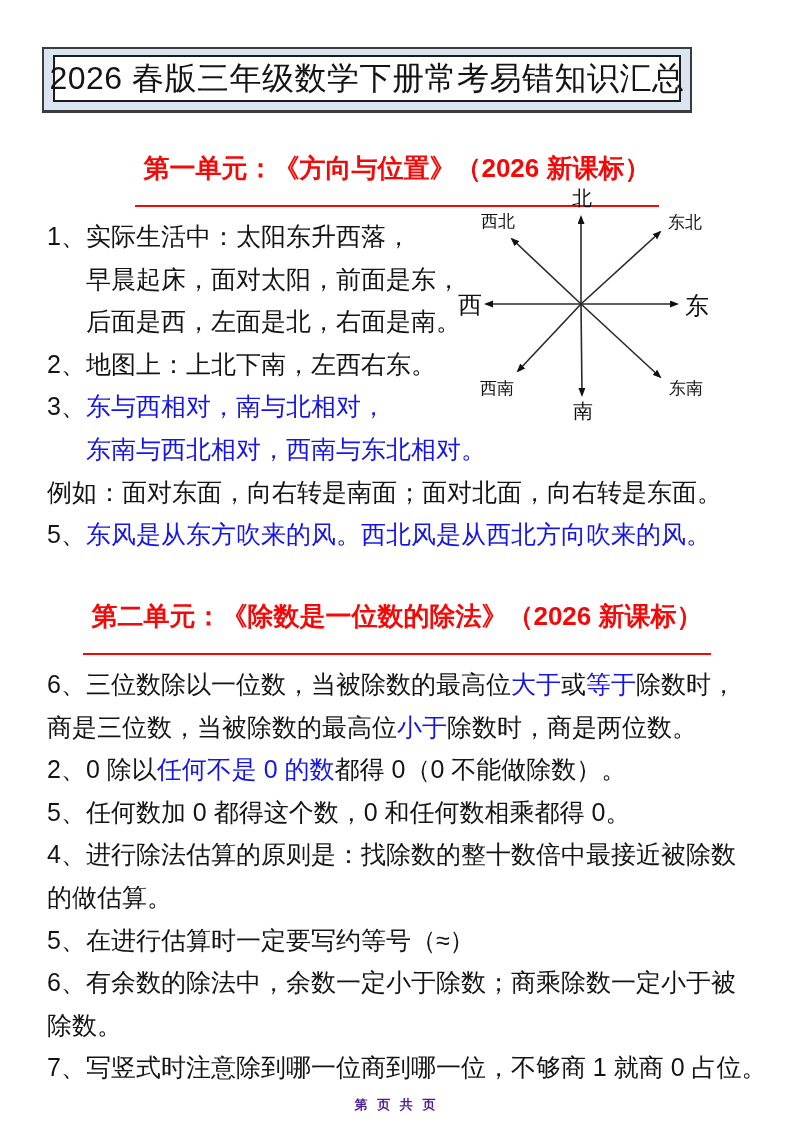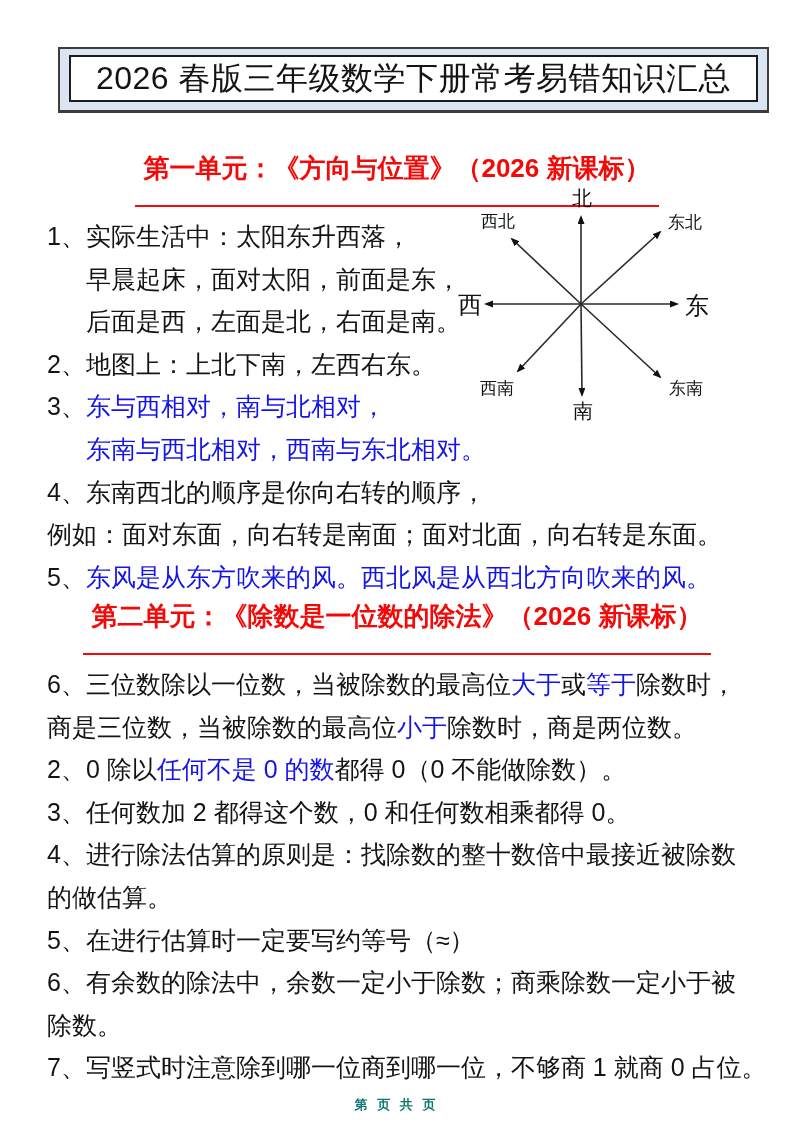--- a/index.html
+++ b/index.html
@@ -11,21 +11,21 @@
   html,body{margin:0;padding:0;}
   body{
     width:793px;height:1122px;background:#ffffff;position:relative;
     font-family:"Liberation Sans", sans-serif;color:var(--ink);
     overflow:hidden;
   }
   .page{position:absolute;inset:0;}
 
   
   .title-box{
-    position:absolute;left:58px;top:47px;width:711px;height:66px;
+    position:absolute;left:42px;top:47px;width:650px;height:66px;
     box-sizing:border-box;background:var(--boxfill);
     border:2px solid #3c3c3c;border-bottom-width:3px;
     padding:6px 9px 8px 9px;
   }
   .title-inner{
     height:100%;background:#ffffff;border:2px solid #1c1c1c;
     box-sizing:border-box;
     display:flex;align-items:center;justify-content:center;
     font-size:32px;font-weight:500;white-space:nowrap;letter-spacing:0.5px;
   }
@@ -46,21 +46,21 @@
   .compass{position:absolute;left:448px;top:183px;width:302px;height:246px;}
   .compass svg{display:block;width:100%;height:100%;}
   .compass text{fill:#111;font-family:"Liberation Sans",sans-serif;}
   .compass .lbl-diag{font-size:17px;}
   .compass .lbl-card{font-size:20px;}
   .compass .lbl-big{font-size:24px;}
 
   
   .footer{
     position:absolute;left:0;right:0;top:1096px;text-align:center;
-    font-size:13px;font-weight:700;letter-spacing:3px;color:#0f766e;
+    font-size:13px;font-weight:700;letter-spacing:3px;color:#4c1d95;
   }
 </style>
 </head>
 <body>
 
 <div class="page">
 
   <div class="title-box">
     <div class="title-inner">
       <span>2026 春版三年级数学下册</span>
@@ -73,21 +73,20 @@
     <div class="heading">
       <span class="heading-text">第一单元：《方向与位置》（2026 新课标）</span>
     </div>
     <div class="lines">
         <div class="tline"><span>1、实际生活中：太阳东升西落，</span></div>
         <div class="tline ind"><span>早晨起床，面对太阳，前面是东，</span></div>
         <div class="tline ind"><span>后面是西，左面是北，右面是南。</span></div>
         <div class="tline"><span>2、地图上：上北下南，左西右东。</span></div>
         <div class="tline"><span>3、</span><span class="blue">东与西相对，南与北相对，</span></div>
         <div class="tline ind"><span class="blue">东南与西北相对，西南与东北相对。</span></div>
-        <div class="tline"><span>4、东南西北的顺序是你向右转的顺序，</span></div>
         <div class="tline"><span>例如：面对东面，向右转是南面；面对北面，向右转是东面。</span></div>
         <div class="tline"><span>5、</span><span class="blue">东风是从东方吹来的风。西北风是从西北方向吹来的风。</span></div>
       </div>
   </div>
 
   <div class="compass">
     <svg viewBox="0 0 302 246">
       <defs>
         <marker id="ah" markerWidth="9" markerHeight="8" refX="7" refY="3.5" orient="auto" markerUnits="userSpaceOnUse">
           <path d="M0,0 L9,3.5 L0,7 Z" fill="#111"></path>
@@ -115,21 +114,21 @@
   </div>
 
   <div class="section" id="section2">
     <div class="heading">
       <span class="heading-text">第二单元：《除数是一位数的除法》（2026 新课标）</span>
     </div>
     <div class="lines">
         <div class="tline"><span>6、三位数除以一位数，当被除数的最高位</span><span class="blue">大于</span><span>或</span><span class="blue">等于</span><span>除数时，</span></div>
         <div class="tline"><span>商是三位数，当被除数的最高位</span><span class="blue">小于</span><span>除数时，商是两位数。</span></div>
         <div class="tline"><span>2、0 除以</span><span class="blue">任何不是 0 的数</span><span>都得 0（0 不能做除数）。</span></div>
-        <div class="tline"><span>3、任何数加 2 都得这个数，0 和任何数相乘都得 0。</span></div>
+        <div class="tline"><span>5、任何数加 0 都得这个数，0 和任何数相乘都得 0。</span></div>
         <div class="tline"><span>4、进行除法估算的原则是：找除数的整十数倍中最接近被除数</span></div>
         <div class="tline"><span>的做估算。</span></div>
         <div class="tline"><span>5、在进行估算时一定要写约等号（≈）</span></div>
         <div class="tline"><span>6、有余数的除法中，余数一定小于除数；商乘除数一定小于被</span></div>
         <div class="tline"><span>除数。</span></div>
         <div class="tline"><span>7、写竖式时注意除到哪一位商到哪一位，不够商 1 就商 0 占位。</span></div>
       </div>
   </div>
 
   <div class="footer">第 页 共 页</div>

